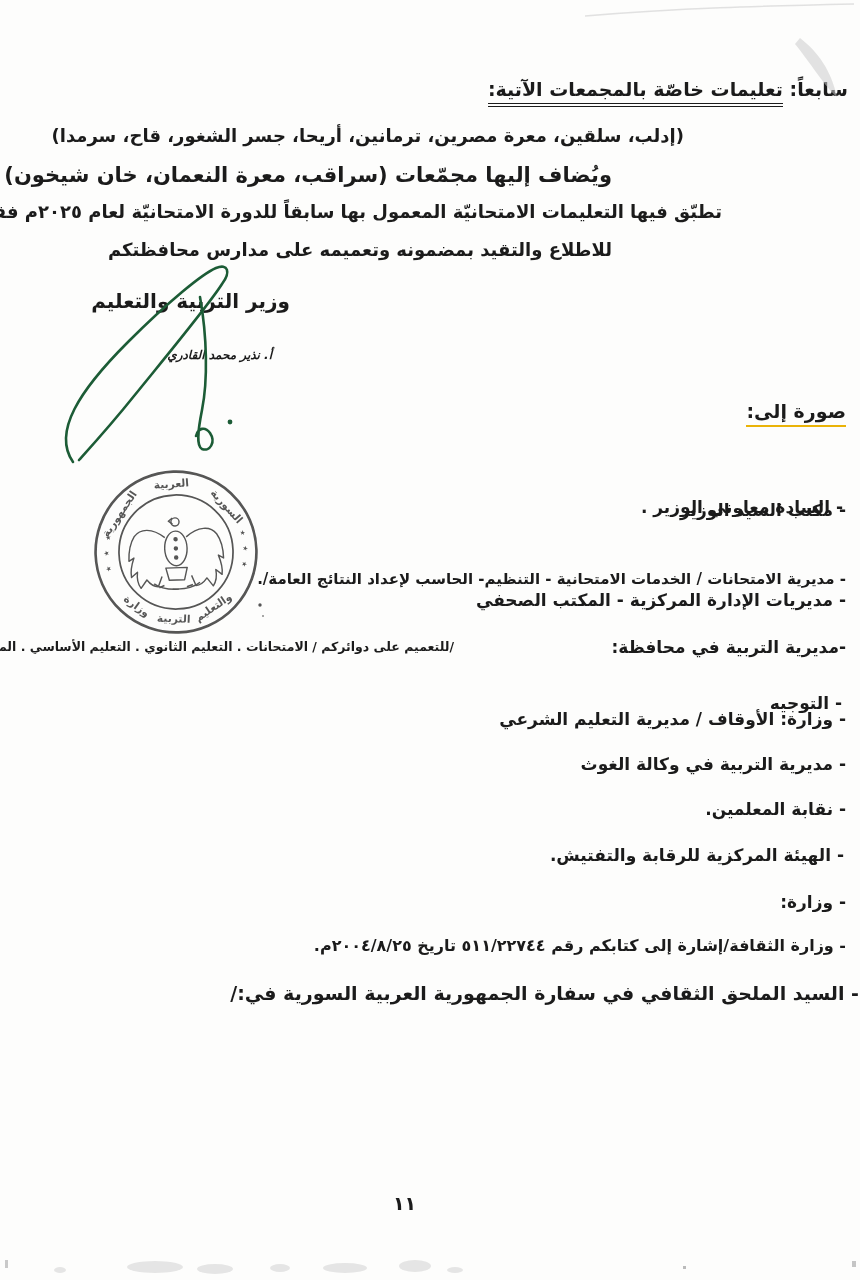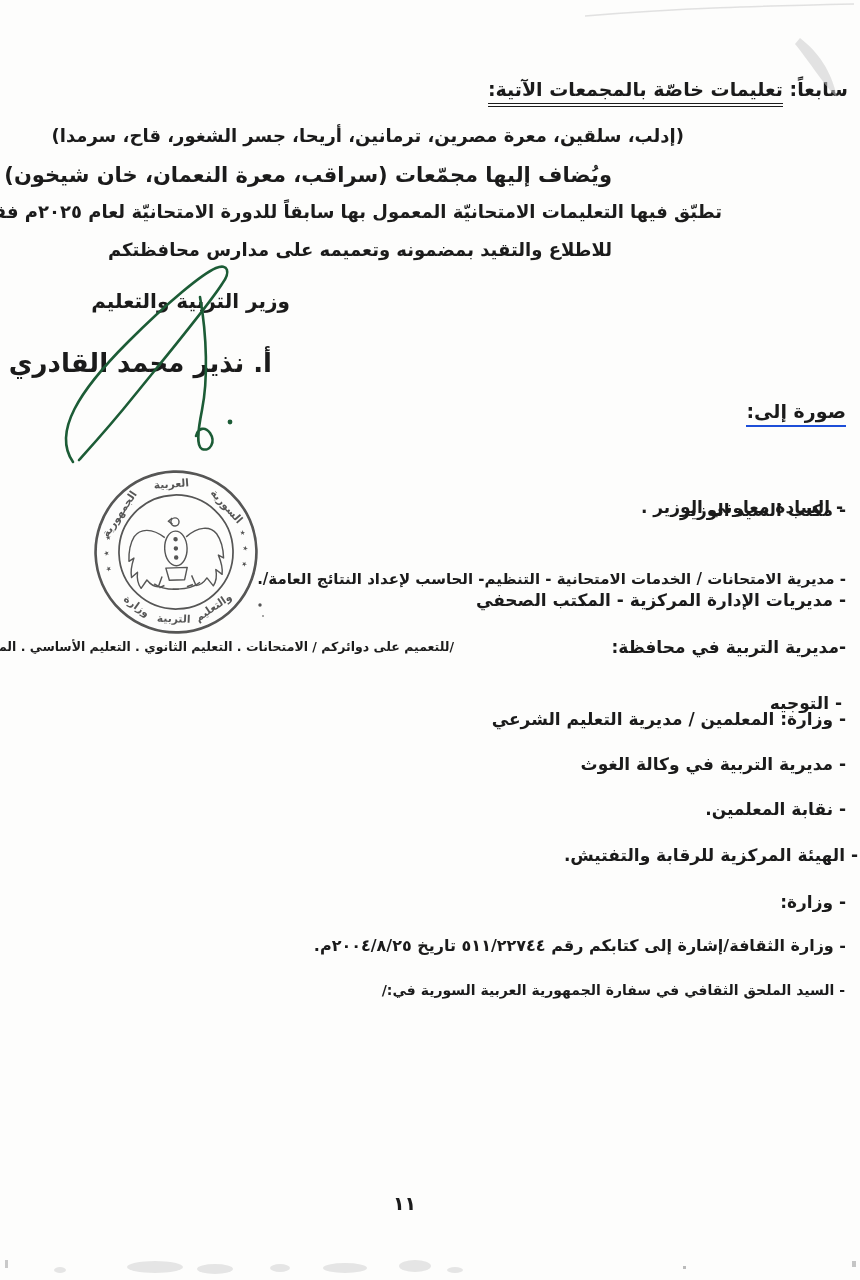--- a/index.html
+++ b/index.html
@@ -8,23 +8,23 @@
     background:#fdfdfc;
     font-family:"DejaVu Sans",sans-serif;
     color:#1b1b1b;
     direction:rtl;
   }
   .abs{position:absolute;white-space:nowrap;font-weight:700;}
   .sec-heading{top:78px;right:12px;font-size:19px;}
   .sec-heading .dbl{border-bottom:4px double #1c1c1c;padding-bottom:3px;}
   .body-line{font-size:18px;}
   .sig-title{top:289px;right:570px;font-size:20px;}
-  .sig-name{top:348px;right:588px;font-size:26px;}
+  .sig-name{top:348px;right:588px;font-size:12px;font-style:italic;}
   .copy-heading{top:400px;right:14px;font-size:19px;}
-  .copy-heading span{border-bottom:2px solid #1d4ed8;padding-bottom:3px;}
+  .copy-heading span{border-bottom:2px solid #eab308;padding-bottom:3px;}
   .item{font-size:17px;}
   .item .lt{position:absolute;font-weight:700;}
   .pagenum{top:1192px;left:393px;font-size:19px;letter-spacing:2px;}
   svg{position:absolute;}
   .noptr{pointer-events:none;}
 </style>
 </head>
 <body>
 
 <div class="abs sec-heading">
@@ -92,27 +92,27 @@
 
 <div class="abs item" style="top:452px;right:14px;margin-top:48px;">- مكتب السيد الوزير</div>
 <div class="abs item" style="top:497px;right:17px;">- السادة معاوني الوزير .</div>
 <div class="abs item" style="top:544px;right:14px;font-size:15px;margin-top:26px;">- مديرية الامتحانات / الخدمات الامتحانية - التنظيم- الحاسب لإعداد النتائج العامة/.</div>
 <div class="abs item" style="top:590px;right:14px;">- مديريات الإدارة المركزية - المكتب الصحفي</div>
 <div class="abs item" style="top:637px;right:14px;">
   <span>-مديرية التربية في محافظة:</span>
   <span class="lt" style="top:2px;left:-790px;font-size:12.5px;">/للتعميم على دوائركم / الامتحانات . التعليم الثانوي . التعليم الأساسي . المهني والتقني . التعليم الخاص</span>
 </div>
 <div class="abs item" style="top:665px;right:18px;margin-top:28px;">- التوجيه</div>
-<div class="abs item" style="top:709px;right:14px;">- وزارة: المعلمين / مديرية التعليم الشرعي</div>
+<div class="abs item" style="top:709px;right:14px;">- وزارة: الأوقاف / مديرية التعليم الشرعي</div>
 <div class="abs item" style="top:754px;right:14px;">- مديرية التربية في وكالة الغوث</div>
 <div class="abs item" style="top:799px;right:14px;">- نقابة المعلمين.</div>
-<div class="abs item" style="top:845px;right:2px;margin-left:15px;">- الهيئة المركزية للرقابة والتفتيش.</div>
+<div class="abs item" style="top:845px;right:16px;margin-left:15px;">- الهيئة المركزية للرقابة والتفتيش.</div>
 <div class="abs item" style="top:892px;right:14px;">- وزارة:</div>
 <div class="abs item" style="top:936px;right:14px;font-size:16px;">- وزارة الثقافة/إشارة إلى كتابكم رقم ٥١١/٢٢٧٤٤ تاريخ ٢٠٠٤/٨/٢٥م.</div>
-<div class="abs item" style="top:982px;right:15px;font-size:14px;">
+<div class="abs item" style="top:982px;right:1px;font-size:19px;">
   <span>- السيد الملحق الثقافي في سفارة الجمهورية العربية السورية في:/</span>
   
 </div>
 
 <div class="abs pagenum">١١</div>
 
 <svg class="noptr" style="left:0;top:0;" width="860" height="1280" viewBox="0 0 860 1280">
   <path d="M585,16 C680,8 760,6 854,4" stroke="#dcdcdc" stroke-width="1.5" fill="none" opacity="0.85"></path>
   <path d="M800,38 C818,52 831,70 837,97 C826,88 809,61 795,44 Z" fill="#cccccc" opacity="0.55"></path>
   <circle cx="260" cy="605" r="1.7" fill="#555555"></circle>

